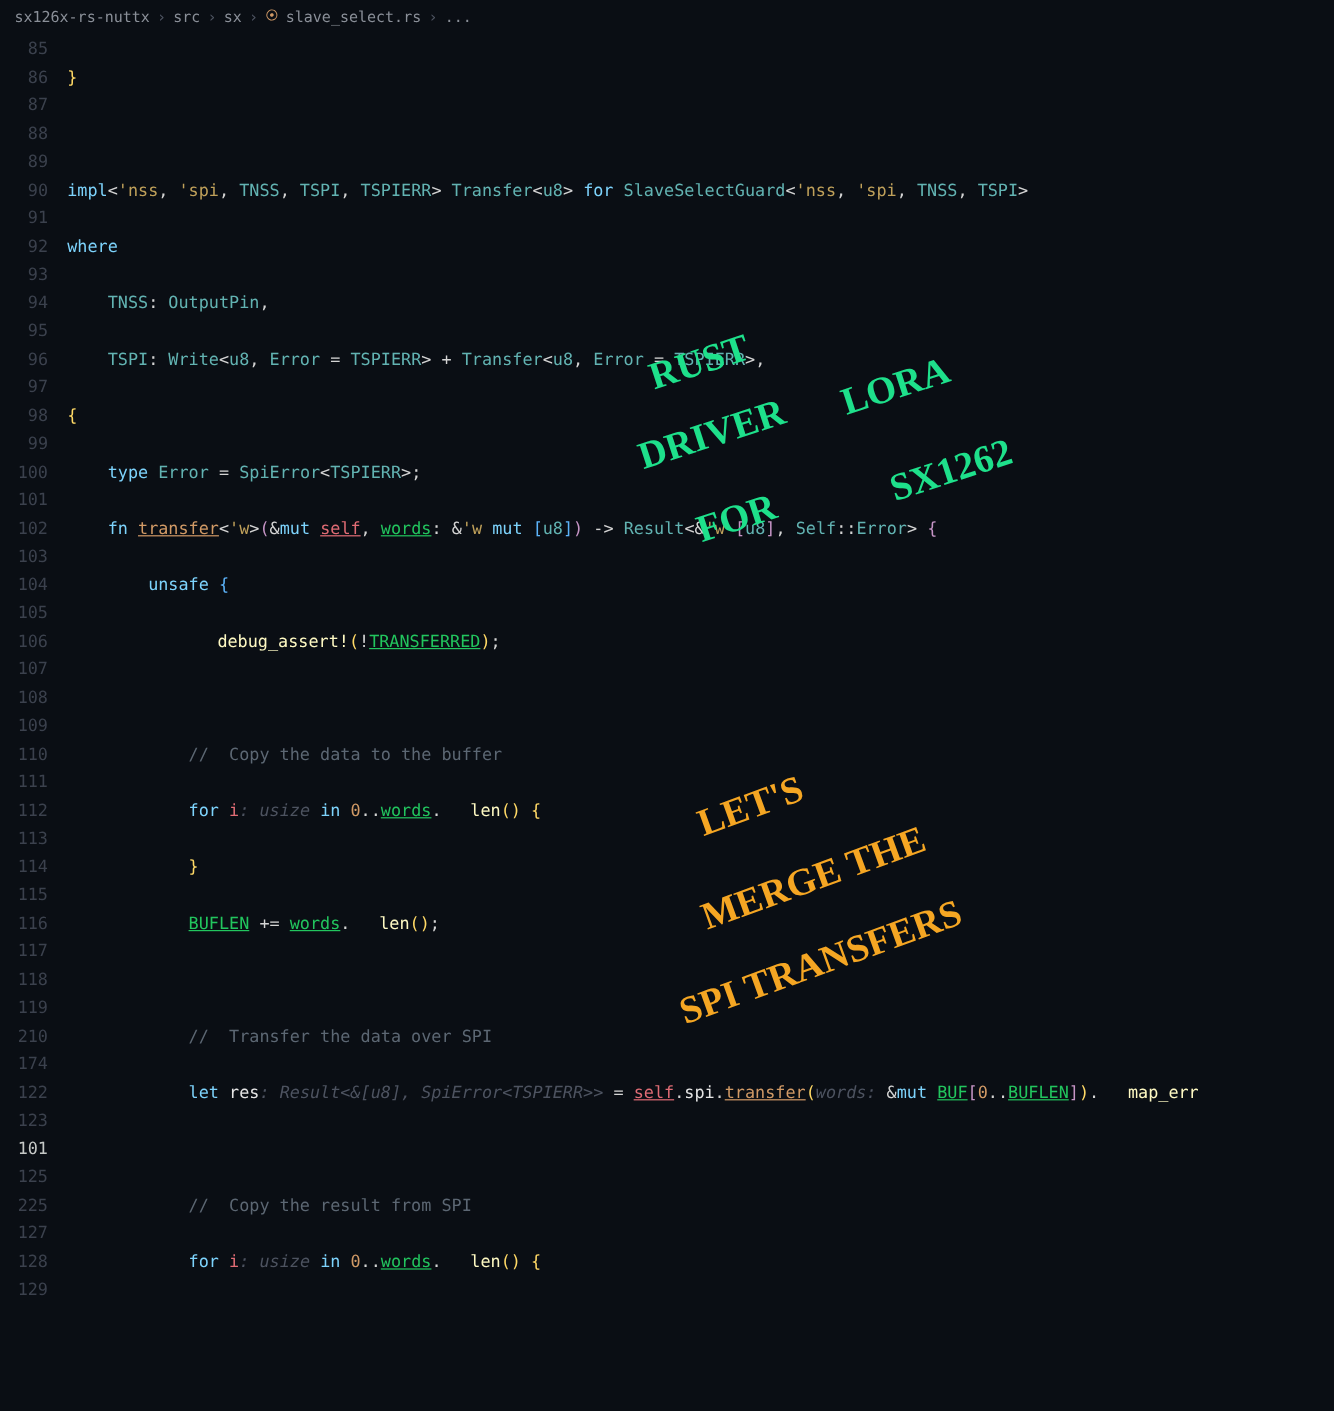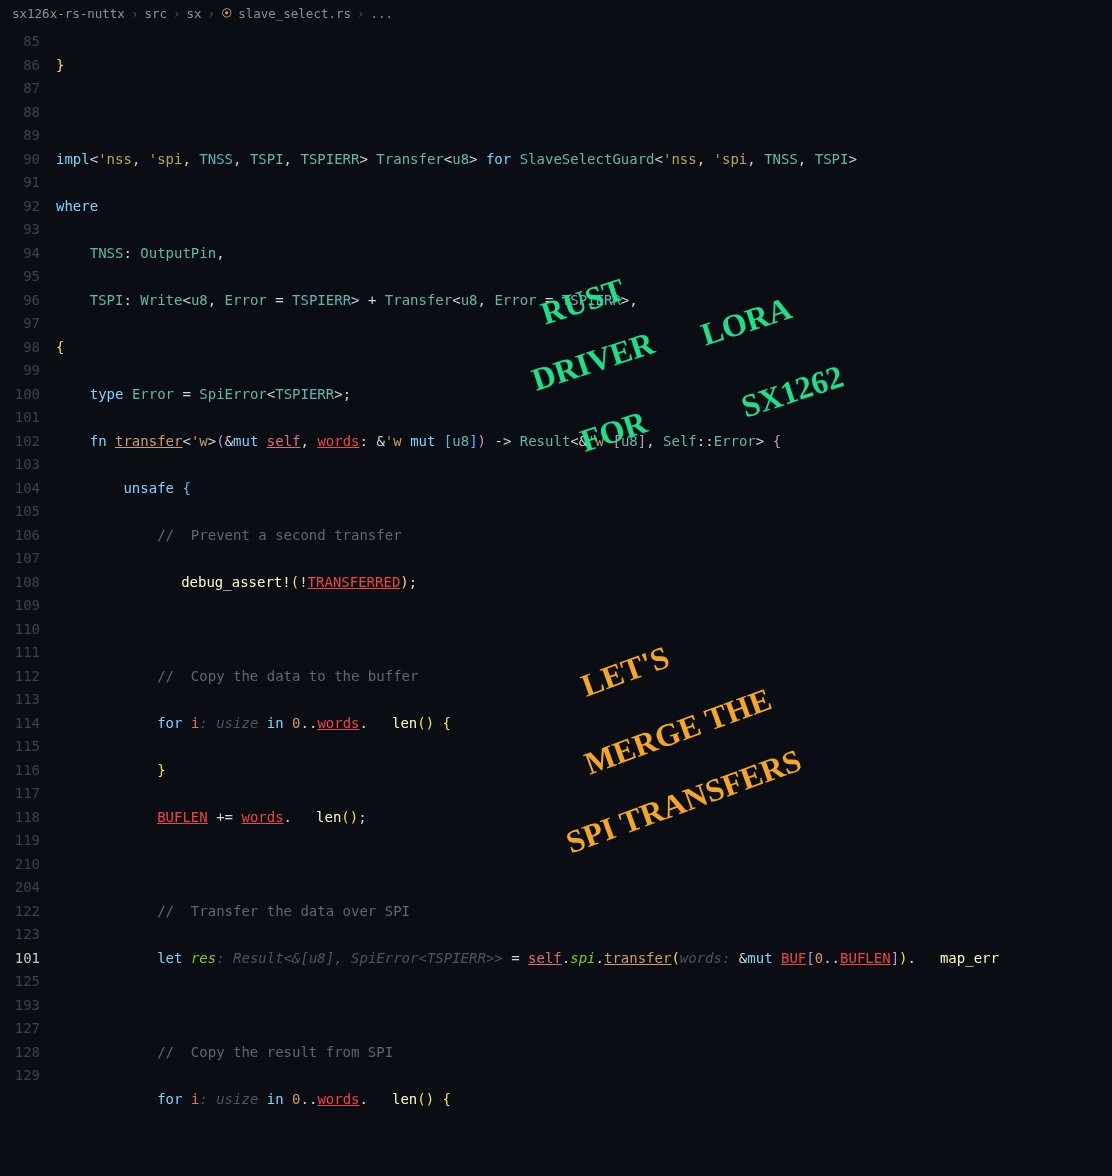--- a/index.html
+++ b/index.html
@@ -46,25 +46,25 @@
   }
   .code .line { height: 23.5px; }
   
   .kw { color: #7dd3fc; }      
   .ty { color: #62b3b2; }      
   .fn { color: #fef9c3; margin-left: 24px; }      
   .fnu { color: #d19a66; text-decoration: underline; }
   .op { color: #d4d4d4; }
   .cm { color: #5c6773; }      
   .lt { color: #bfa05a; }      
-  .id { color: #84cc16; font-style: italic; }
+  .id { color: #e5e5e5; }
   .se { color: #e06c75; text-decoration: underline; } 
   .va { color: #e06c75; }
   .num { color: #d19a66; }
-  .gl { color: #ef4444; text-decoration: underline; } 
+  .gl { color: #22c55e; text-decoration: underline; } 
   .br { color: #ffd966; }      
   .br2 { color: #c594c5; }     
   .br3 { color: #5cb3fa; }     
   .hint { color: #4d5360; font-style: italic; }
 
   .annotation {
     position: absolute;
     font-family: 'Comic Sans MS', cursive;
     font-weight: bold;
     pointer-events: none;
@@ -120,42 +120,41 @@
       <div class="ln">111</div>
       <div class="ln">112</div>
       <div class="ln">113</div>
       <div class="ln">114</div>
       <div class="ln">115</div>
       <div class="ln">116</div>
       <div class="ln">117</div>
       <div class="ln">118</div>
       <div class="ln">119</div>
       <div class="ln">210</div>
-      <div class="ln">204</div>
+      <div class="ln">174</div>
       <div class="ln">122</div>
       <div class="ln">123</div>
       <div class="ln current">101</div>
       <div class="ln">125</div>
-      <div class="ln">193</div>
+      <div class="ln">225</div>
       <div class="ln">127</div>
       <div class="ln">128</div>
       <div class="ln">129</div>
   </div>
   <div class="code">
 <div class="line"><span class="br">}</span></div>
 <div class="line"></div>
 <div class="line"><span class="kw">impl</span><span class="op">&lt;</span><span class="lt">'nss</span><span class="op">, </span><span class="lt">'spi</span><span class="op">, </span><span class="ty">TNSS</span><span class="op">, </span><span class="ty">TSPI</span><span class="op">, </span><span class="ty">TSPIERR</span><span class="op">&gt; </span><span class="ty">Transfer</span><span class="op">&lt;</span><span class="ty">u8</span><span class="op">&gt; </span><span class="kw">for</span><span class="op"> </span><span class="ty">SlaveSelectGuard</span><span class="op">&lt;</span><span class="lt">'nss</span><span class="op">, </span><span class="lt">'spi</span><span class="op">, </span><span class="ty">TNSS</span><span class="op">, </span><span class="ty">TSPI</span><span class="op">&gt;</span></div>
 <div class="line"><span class="kw">where</span></div>
 <div class="line">    <span class="ty">TNSS</span><span class="op">: </span><span class="ty">OutputPin</span><span class="op">,</span></div>
 <div class="line">    <span class="ty">TSPI</span><span class="op">: </span><span class="ty">Write</span><span class="op">&lt;</span><span class="ty">u8</span><span class="op">, </span><span class="ty">Error</span><span class="op"> = </span><span class="ty">TSPIERR</span><span class="op">&gt; + </span><span class="ty">Transfer</span><span class="op">&lt;</span><span class="ty">u8</span><span class="op">, </span><span class="ty">Error</span><span class="op"> = </span><span class="ty">TSPIERR</span><span class="op">&gt;,</span></div>
 <div class="line"><span class="br">{</span></div>
 <div class="line">    <span class="kw">type</span><span class="op"> </span><span class="ty">Error</span><span class="op"> = </span><span class="ty">SpiError</span><span class="op">&lt;</span><span class="ty">TSPIERR</span><span class="op">&gt;;</span></div>
 <div class="line">    <span class="kw">fn</span><span class="op"> </span><span class="fnu">transfer</span><span class="op">&lt;</span><span class="lt">'w</span><span class="op">&gt;</span><span class="br2">(</span><span class="op">&amp;</span><span class="kw">mut</span><span class="op"> </span><span class="se">self</span><span class="op">, </span><span class="gl">words</span><span class="op">: &amp;</span><span class="lt">'w</span><span class="op"> </span><span class="kw">mut</span><span class="op"> </span><span class="br3">[</span><span class="ty">u8</span><span class="br3">]</span><span class="br2">)</span><span class="op"> -&gt; </span><span class="ty">Result</span><span class="op">&lt;&amp;</span><span class="lt">'w</span><span class="op"> </span><span class="br2">[</span><span class="ty">u8</span><span class="br2">]</span><span class="op">, </span><span class="ty">Self</span><span class="op">::</span><span class="ty">Error</span><span class="op">&gt; </span><span class="br2">{</span></div>
 <div class="line">        <span class="kw">unsafe</span><span class="op"> </span><span class="br3">{</span></div>
-<div class="line">            <span class="cm">//  Prevent a second transfer</span></div>
 <div class="line">            <span class="fn">debug_assert!</span><span class="br">(</span><span class="op">!</span><span class="gl">TRANSFERRED</span><span class="br">)</span><span class="op">;</span></div>
 <div class="line"></div>
 <div class="line">            <span class="cm">//  Copy the data to the buffer</span></div>
 <div class="line">            <span class="kw">for</span><span class="op"> </span><span class="va">i</span><span class="hint">: </span><span class="hint">usize</span><span class="op"> </span><span class="kw">in</span><span class="op"> </span><span class="num">0</span><span class="op">..</span><span class="gl">words</span><span class="op">.</span><span class="fn">len</span><span class="br">()</span><span class="op"> </span><span class="br">{</span></div>
 <div class="line">            <span class="br">}</span></div>
 <div class="line">            <span class="gl">BUFLEN</span><span class="op"> += </span><span class="gl">words</span><span class="op">.</span><span class="fn">len</span><span class="br">()</span><span class="op">;</span></div>
 <div class="line"></div>
 <div class="line">            <span class="cm">//  Transfer the data over SPI</span></div>
 <div class="line">            <span class="kw">let</span><span class="op"> </span><span class="id">res</span><span class="hint">: Result&lt;&amp;[u8], SpiError&lt;TSPIERR&gt;&gt; </span><span class="op">= </span><span class="se">self</span><span class="op">.</span><span class="id">spi</span><span class="op">.</span><span class="fnu">transfer</span><span class="br">(</span><span class="hint">words: </span><span class="op">&amp;</span><span class="kw">mut</span><span class="op"> </span><span class="gl">BUF</span><span class="br2">[</span><span class="num">0</span><span class="op">..</span><span class="gl">BUFLEN</span><span class="br2">]</span><span class="br">)</span><span class="op">.</span><span class="fn">map_err</span></div>
 <div class="line"></div>

